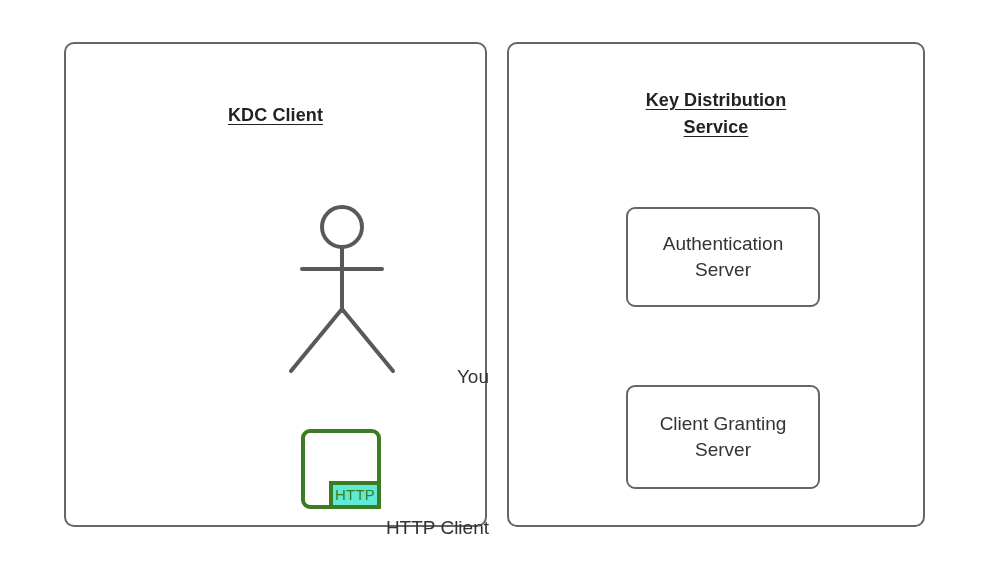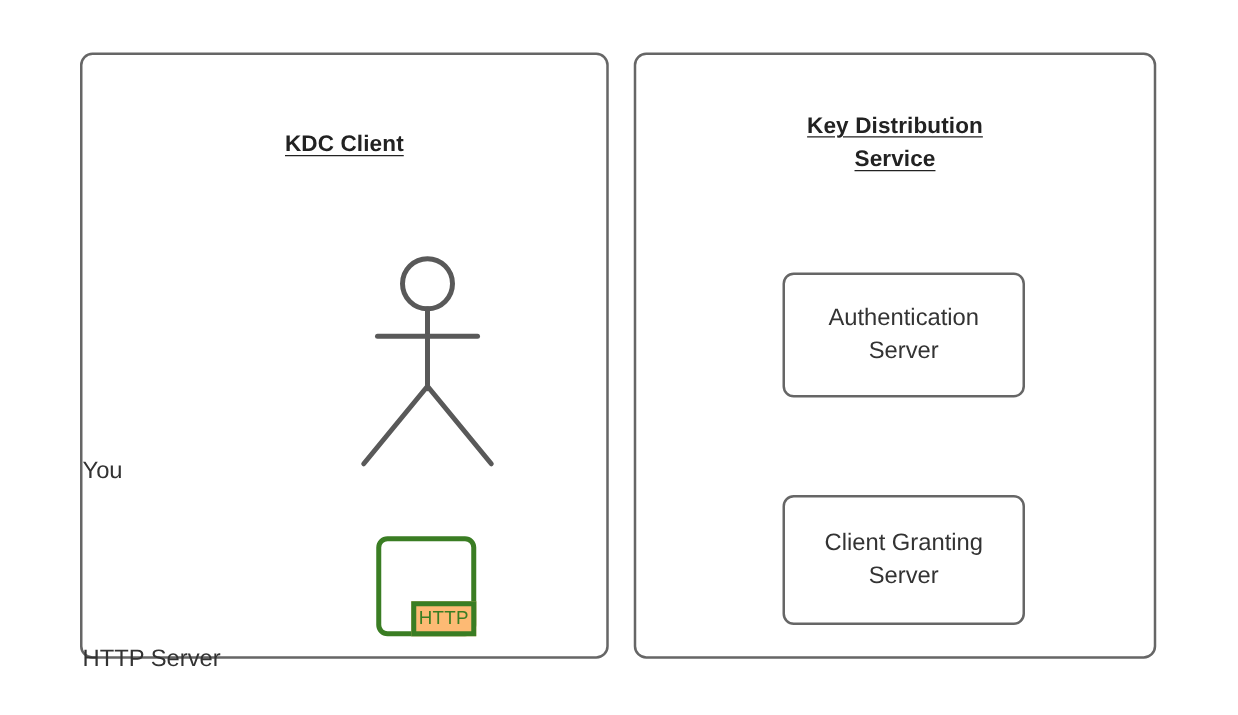--- a/index.html
+++ b/index.html
@@ -67,21 +67,21 @@
     position: absolute;
     left: 205px;
     top: 155px;
     width: 140px;
     height: 200px;
   }
   #actor-you svg { display: block; }
 
   .node-label {
     position: absolute;
-    text-align: left;
+    text-align: right;
     font-size: 19px;
     font-weight: normal;
     color: #333333;
     line-height: 22px;
     white-space: nowrap;
   }
   #label-you {
     left: 0;
     top: 322px;
     width: 423px;
@@ -112,21 +112,21 @@
     background: #ffffff;
   }
   #icon-http-service .svc-badge {
     position: absolute;
     left: 32px;
     top: 56px;
     width: 52px;
     height: 28px;
     box-sizing: border-box;
     border: 4px solid #3a7d23;
-    background: #fdba74;
+    background: #5eead4;
     color: #3a7d23;
     font-size: 15px;
     font-weight: normal;
     line-height: 20px;
     text-align: center;
     letter-spacing: 0.2px;
   }
 
   
   .server-box {
@@ -136,21 +136,20 @@
     border-radius: 9px;
     background: #ffffff;
     display: flex;
     align-items: center;
     justify-content: center;
     text-align: center;
     font-size: 19px;
     line-height: 26px;
     color: #333333;
     padding: 0 14px;
-    margin-top: 11px;
   }
   #server-authentication {
     left: 117px;
     top: 163px;
     width: 194px;
     height: 100px;
   }
   #server-ticket-granting {
     left: 117px;
     top: 341px;
@@ -180,21 +179,21 @@
       </svg>
     </div>
 
     <div class="node-label" id="label-you">You</div>
 
     <div id="icon-http-service">
       <div class="svc-box"></div>
       <div class="svc-badge">HTTP</div>
     </div>
 
-    <div class="node-label" id="label-http-service">HTTP Server</div>
+    <div class="node-label" id="label-http-service">HTTP Client</div>
   </div>
 
   <div class="panel" id="panel-key-distribution-center">
 
     <div class="panel-title">
       <span>Key Distribution</span>
       <span>Service</span>
     </div>
 
     <div class="server-box" id="server-authentication">

